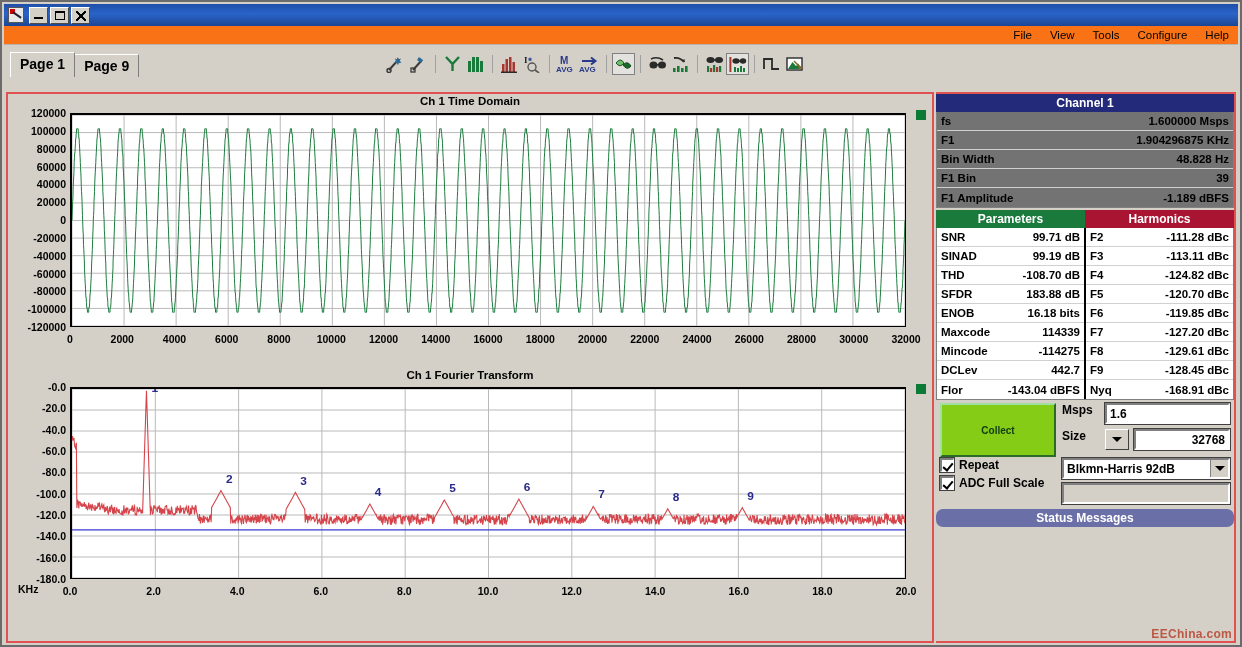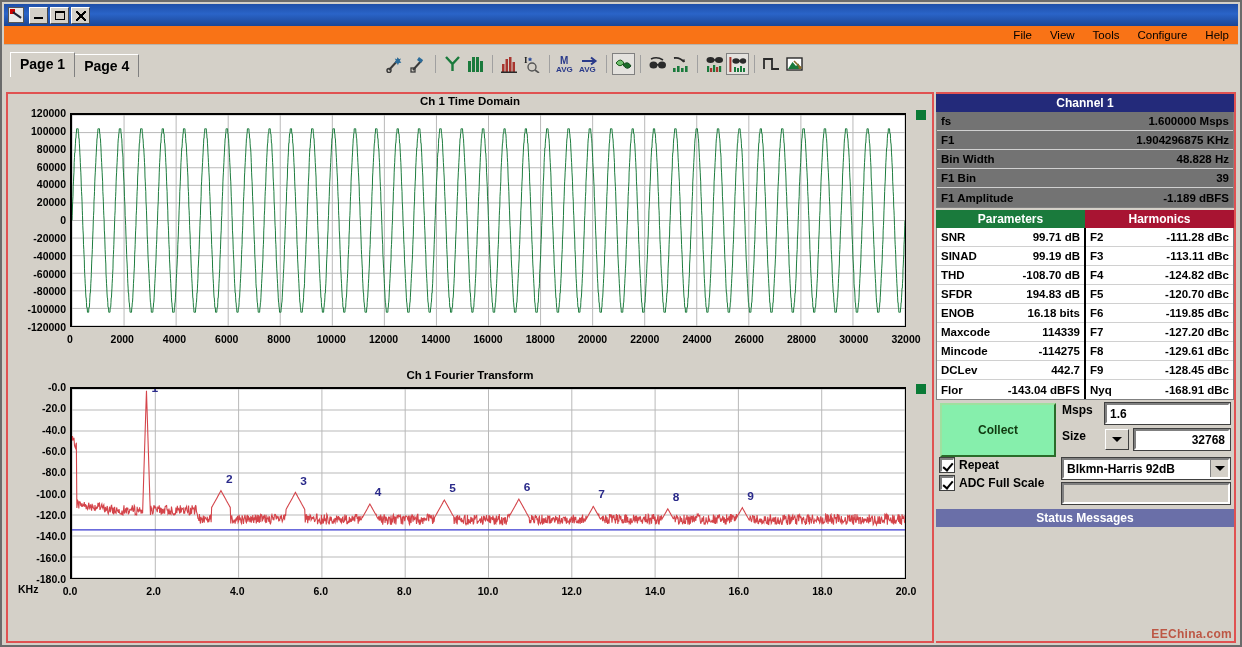--- a/index.html
+++ b/index.html
@@ -127,21 +127,21 @@
     position:absolute;width:10px;height:10px;background:#0a7a36;
   }
   
   .hdr{
     color:#fff;font-weight:bold;font-size:12px;text-align:center;
     padding:2px 0;
   }
   .hdr.ch{background:#232a7a;}
   .hdr.params{background:#1a7a3c;}
   .hdr.harm{background:#a81432;}
-  .hdr.status{background:#6a6fa8;}
+  .hdr.status{background:#6a6fa8;border-radius:7px;}
   .tblbox{background:#737373;border:1px solid #808080;border-top:none;}
   .trow{
     display:flex;justify-content:space-between;
     font-size:11.5px;font-weight:bold;padding:1px 4px;
     border-bottom:1px solid #d0d0d0;height:19px;align-items:center;
   }
   .trow:last-child{border-bottom:none;}
   .two-col{display:flex;}
   .two-col > div{flex:1;}
   .col-left{border-right:2px solid #000;}
@@ -149,25 +149,25 @@
     display:flex;justify-content:space-between;
     font-size:11.5px;font-weight:bold;padding:1px 4px;
     border-bottom:1px solid #d0d0d0;height:19px;align-items:center;
     background:#fff;
   }
   .prow:last-child{border-bottom:none;}
   
   .controls{padding:3px 4px 0 4px;}
   .ctl-top{display:flex;gap:6px;}
   .collect{
-    width:116px;height:54px;background:#86efac;
+    width:116px;height:54px;background:#84cc16;
     border-top:2px solid #9fe09f;border-left:2px solid #9fe09f;
     border-right:2px solid #2a6b2a;border-bottom:2px solid #2a6b2a;
     display:flex;align-items:center;justify-content:center;
-    font-size:12px;font-weight:bold;color:#103a10;
+    font-size:10px;font-weight:bold;color:#103a10;
   }
   .fields{flex:1;}
   .frow{display:flex;gap:5px;margin-bottom:5px;}
   .flabel{font-size:12px;font-weight:bold;width:38px;}
   .tbox{
     flex:1;height:21px;background:#fff;
     border-top:2px solid #808080;border-left:2px solid #808080;
     border-right:2px solid #fff;border-bottom:2px solid #fff;
     outline:1px solid #404040;
     font-size:12px;font-weight:bold;display:flex;align-items:center;
@@ -241,21 +241,21 @@
     <span class="menu-item">File</span>
     <span class="menu-item">View</span>
     <span class="menu-item">Tools</span>
     <span class="menu-item">Configure</span>
     <span class="menu-item">Help</span>
   </div>
 
   <div class="toolrow">
     <div class="tabs">
       <div class="tab active">Page 1</div>
-      <div class="tab">Page 4</div>
+      <div class="tab">Page 9</div>
     </div>
 
     <div class="toolbar">
       <div class="tb">
         <svg class="tbsvg" width="19" height="18" viewBox="0 0 19 18">
           <path d="M3 15 L13 4" stroke="#3a3a3a" stroke-width="2" fill="none"></path>
           <path d="M11 2 l1.6 2.2 2.4-.6-1.2 2.2 1.6 2-2.5.1-1 2.3-1-2.3-2.4-.1 1.4-2-1.1-2.2 2.2.6z" fill="#2a6b9a"></path>
           <circle cx="3" cy="15.5" r="2" fill="none" stroke="#3a3a3a" stroke-width="1.5"></circle>
         </svg>
       </div>
@@ -572,21 +572,21 @@
             <div class="prow">
               <span>SINAD</span>
               <span>99.19 dB</span>
             </div>
             <div class="prow">
               <span>THD</span>
               <span>-108.70 dB</span>
             </div>
             <div class="prow">
               <span>SFDR</span>
-              <span>194.83 dB</span>
+              <span>183.88 dB</span>
             </div>
             <div class="prow">
               <span>ENOB</span>
               <span>16.18 bits</span>
             </div>
             <div class="prow">
               <span>Maxcode</span>
               <span>114339</span>
             </div>
             <div class="prow">

